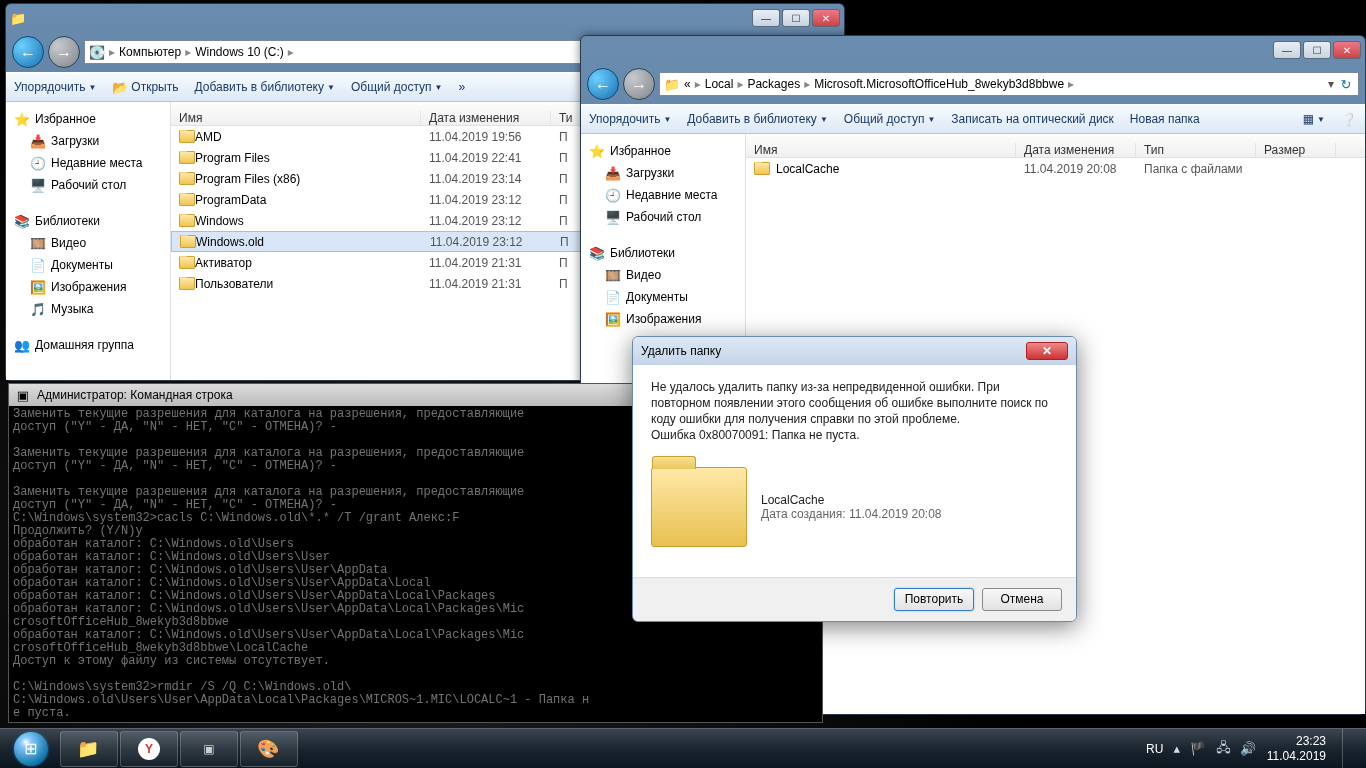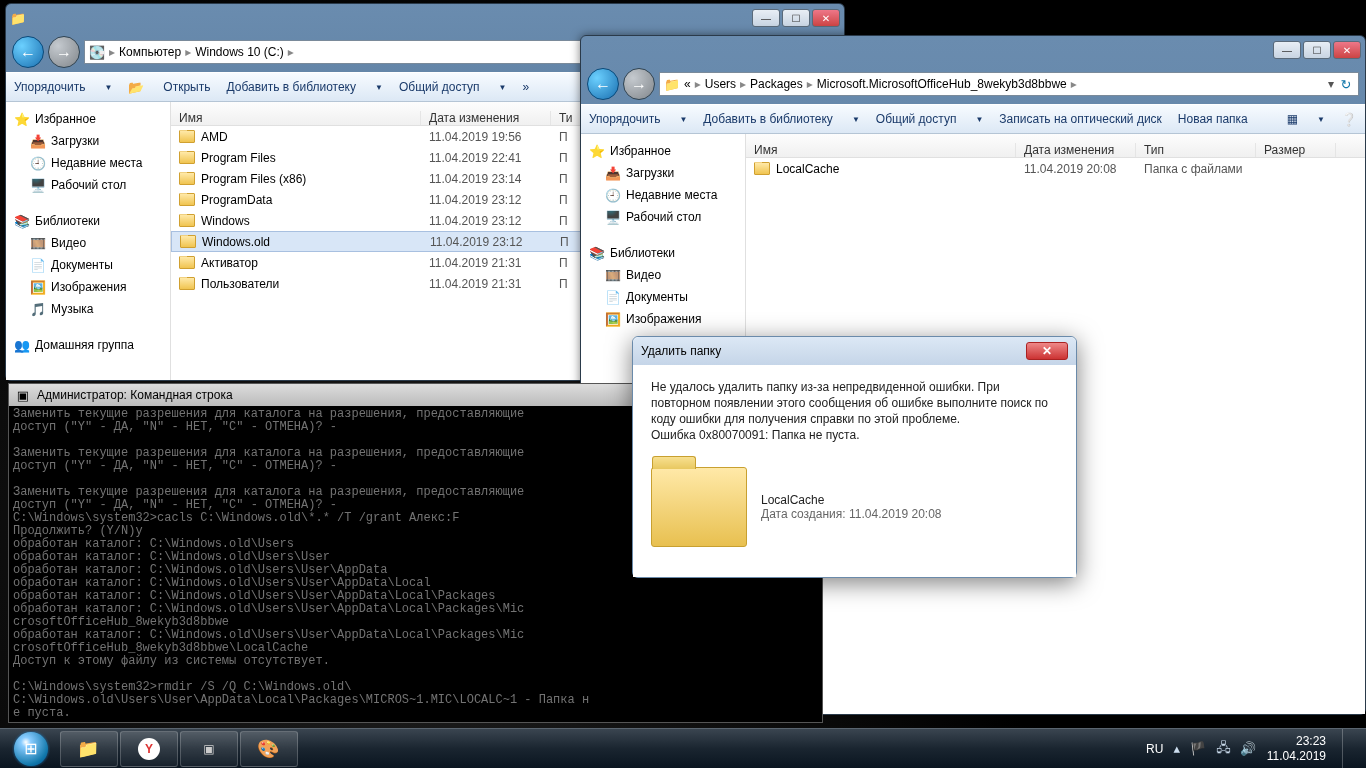--- a/index.html
+++ b/index.html
@@ -10,38 +10,38 @@
 .win-controls{display:flex}
 .win-btn{width:28px;height:18px;margin-left:2px;background:linear-gradient(#e8eef5,#c8d4e2);border:1px solid #5a6a7a;border-radius:3px;display:flex;align-items:center;justify-content:center;font-size:10px;color:#333}
 .win-btn.close{background:linear-gradient(#e78,#c44);color:#fff}
 .addr-row{display:flex;align-items:center;padding:4px 6px;gap:4px}
 .nav-btn{width:32px;height:32px;border-radius:50%;background:radial-gradient(circle at 30% 30%,#6bd0ff,#1a6fb0);border:1px solid #0a4a7a;color:#fff;display:flex;align-items:center;justify-content:center;font-size:16px}
 .nav-btn.dim{background:radial-gradient(circle at 30% 30%,#bcd,#789);filter:saturate(.3)}
 .addr-bar{flex:1;height:24px;background:#fff;border:1px solid #7a8a9a;display:flex;align-items:center;padding:0 4px;gap:4px;overflow:hidden}
 .addr-bar .sep{color:#888}
 .search-box{width:190px;height:24px;background:#fff;border:1px solid #7a8a9a;padding:0 4px;color:#888;font-style:italic;display:flex;align-items:center;overflow:hidden;white-space:nowrap}
 .toolbar{height:30px;background:linear-gradient(#f7fbff,#dce8f5);border-top:1px solid #fff;border-bottom:1px solid #b5c5d5;display:flex;align-items:center;padding:0 8px;gap:16px;color:#1a3a6a}
-.toolbar .tb-item{display:flex;align-items:center;gap:19px}
+.toolbar .tb-item{display:flex;align-items:center;gap:3px}
 .tb-arrow{font-size:8px;color:#1a3a6a}
 .content{display:flex;background:#fff;height:calc(100% - 28px - 40px - 30px)}
 .sidebar{width:165px;background:#fff;border-right:1px solid #e0e0e0;padding:6px 4px;overflow:hidden}
 .sb-group{margin-bottom:14px}
 .sb-head{display:flex;align-items:center;gap:5px;padding:3px 4px;font-weight:400}
 .sb-item{display:flex;align-items:center;gap:5px;padding:3px 4px 3px 20px;color:#000}
 .ico{width:16px;height:16px;display:inline-flex;align-items:center;justify-content:center;font-size:13px}
 .filelist{flex:1;overflow:hidden}
 .cols{display:flex;border-bottom:1px solid #e0e0e0;background:linear-gradient(#fdfdfd,#f0f0f0);height:24px;align-items:flex-end}
 .col{padding:0 8px;border-right:1px solid #e5e5e5;color:#333;font-size:12px}
 .col.name{width:250px}
 .col.date{width:130px}
 .col.type{width:50px}
 .row{display:flex;align-items:center;height:21px}
 .row.sel{background:#d8e6f7;border:1px solid #a8c0e0}
 .cell{padding:0 8px;overflow:hidden;white-space:nowrap}
-.cell.name{width:250px;display:flex;align-items:center;gap:6px}
+.cell.name{width:250px;display:flex;align-items:center;}
 .cell.date{width:130px;color:#555}
 .cell.type{width:50px;color:#555}
 .folder-ico{width:16px;height:13px;background:linear-gradient(#ffe9a8,#f0c450);border-radius:1px;border:1px solid #d0a030;position:relative}
 .folder-ico::before{content:"";position:absolute;top:-3px;left:0;width:7px;height:3px;background:#f0d080;border-radius:1px 1px 0 0}
 
 .cmd-window{position:absolute;background:#000;border:1px solid #555}
 .cmd-title{height:22px;background:linear-gradient(#ddd,#bbb);display:flex;align-items:center;padding:0 6px;gap:6px;color:#000;font-size:12px}
 .cmd-body{padding:2px 4px;font-family:"Consolas","Courier New",monospace;font-size:12px;color:#737373;white-space:pre-wrap;line-height:13px;word-break:break-all}
 
 .dialog{position:absolute;background:linear-gradient(#fafdff,#eaf0f7);border:1px solid #6a8aaa;border-radius:6px;box-shadow:0 5px 25px rgba(0,0,0,.5)}
@@ -247,21 +247,21 @@
       <div class="win-btn close">✕</div>
     </div>
   </div>
   <div class="addr-row">
     <div class="nav-btn">←</div>
     <div class="nav-btn dim">→</div>
     <div class="addr-bar">
       <span class="ico">📁</span>
       <span>«</span>
         <span class="sep">▸</span>
-      <span>Users</span>
+      <span>Local</span>
         <span class="sep">▸</span>
       <span>Packages</span>
         <span class="sep">▸</span>
       <span>Microsoft.MicrosoftOfficeHub_8wekyb3d8bbwe</span>
         <span class="sep">▸</span>
       <span style="flex:1"></span>
         <span style="color:#555">▾</span>
         <span class="ico" style="color:#17a">↻</span>
     </div>
   </div>
@@ -386,20 +386,24 @@
     <div class="dlg-msg">Не удалось удалить папку из-за непредвиденной ошибки. При повторном появлении этого сообщения об ошибке выполните поиск по коду ошибки для получения справки по этой проблеме.</div>
     <div class="dlg-err">Ошибка 0x80070091: Папка не пуста.</div>
     <div class="dlg-folder">
       <div class="dlg-big-folder"></div>
       <div>
         <div>LocalCache</div>
         <div style="color:#666">Дата создания: 11.04.2019 20:08</div>
       </div>
     </div>
   </div>
+  <div class="dlg-btns">
+    <div class="dlg-btn primary">Повторить</div>
+    <div class="dlg-btn">Отмена</div>
+  </div>
 </div>
 
 <div class="taskbar">
   <div class="start-btn">
       <div class="start-orb">⊞</div>
     </div>
   <div class="tb-task">📁</div>
   <div class="tb-task">
       <span style="background:#fff;border-radius:50%;width:22px;height:22px;display:flex;align-items:center;justify-content:center;color:#d33;font-weight:bold">Y</span>
     </div>

